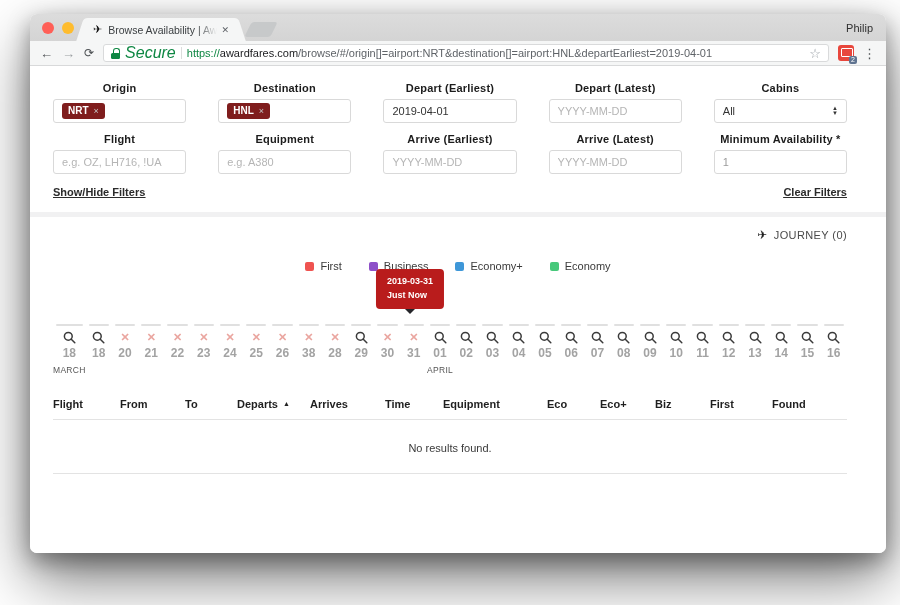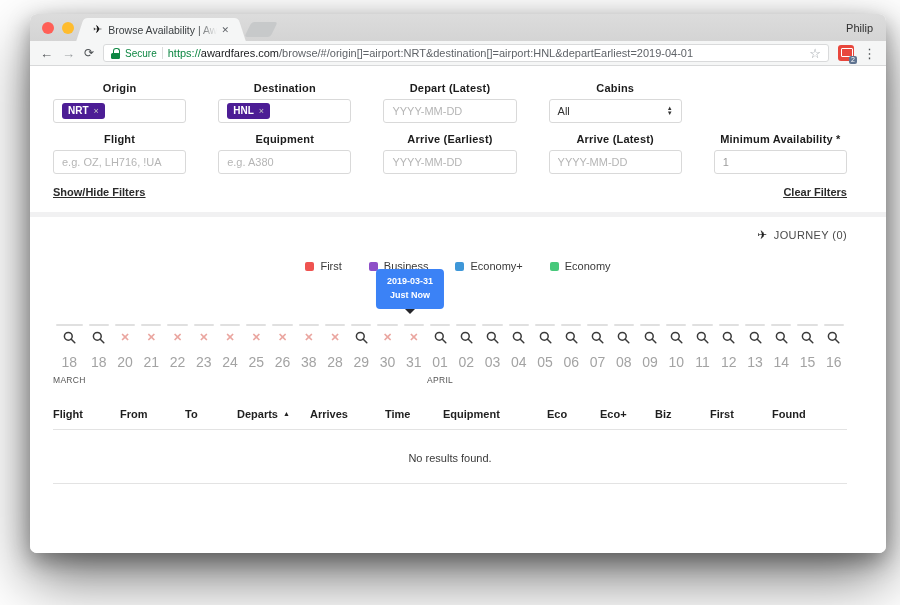--- a/index.html
+++ b/index.html
@@ -32,21 +32,21 @@
   .toolbar { height:25px; background:#f5f6f6; border-bottom:1px solid #d8d9da;
     display:flex; align-items:center; padding:0 10px; gap:9px; }
   .navbtn { font-size:13px; line-height:1; }
   .navbtn.back { color:#4e5255; } .navbtn.fwd { color:#9a9ea1; } .navbtn.reload { color:#4e5255; font-size:12px; }
   .omnibox { flex:1; height:18px; background:#fff; border:1px solid #d9dadb; border-radius:3px;
     display:flex; align-items:center; padding:0 7px; gap:5px; overflow:hidden; }
   .lock { position:relative; width:9px; height:11px; flex:none; }
   .lock::before { content:""; position:absolute; top:0; left:2px; width:5px; height:6px;
     border:1.5px solid #0e8743; border-bottom:none; border-radius:3px 3px 0 0; }
   .lock::after { content:""; position:absolute; bottom:0; left:0; width:9px; height:6px; background:#0e8743; border-radius:1.5px; }
-  .secure-label { color:#0e8743; font-size:10px; flex:none; }
+  .secure-label { color:#0e8743; font-size:16px; flex:none;font-style:italic; }
   .ob-sep { width:1px; height:12px; background:#dcdcdc; flex:none; }
   .url { flex:1; font-size:11px; white-space:nowrap; overflow:hidden; color:#5f6368; }
   .url .scheme { color:#0e8743; }
   .url .domain { color:#202124; }
   .star { margin-left:auto; color:#9aa0a6; font-size:13px; flex:none; }
   .ext-icon { position:relative; width:16px; height:16px; background:#e8463c; border-radius:3px; flex:none; }
   .ext-icon::before { content:""; position:absolute; left:3px; top:3px; width:10px; height:7px;
     border:1.5px solid #fff; border-radius:1px; }
   .ext-badge { position:absolute; right:-3px; bottom:-3px; background:#5f7390; color:#fff;
     font-size:7px; line-height:8px; padding:0 2px; border-radius:2px; }
@@ -57,50 +57,50 @@
 
   .filters { padding:16px 39px 0 23px; }
   .frow { display:grid; grid-template-columns:repeat(5,1fr); column-gap:32px; }
   .frow + .frow { margin-top:10px; }
   .flabel { font-size:11px; font-weight:bold; color:#1c1c1c; margin-bottom:5px; letter-spacing:.2px; white-space:nowrap;text-align:center; }
   .fbox { width:100%; height:24px; border:1px solid #d9d9d9; border-radius:3px; background:#fff;
     font-size:11px; color:#333; padding:0 8px; display:flex; align-items:center; }
   input.fbox { display:block; line-height:22px; font-family:"Liberation Sans", sans-serif; }
   input.fbox::placeholder { color:#b5b5b5; opacity:1; }
   input.fbox.dim { color:#9b9b9b; }
-  .tag { background:#4c1d95; color:#fff; font-size:10px; font-weight:bold; border-radius:3px;
+  .tag { background:#7f1d1d; color:#fff; font-size:10px; font-weight:bold; border-radius:3px;
     padding:3px 6px; display:inline-flex; align-items:center; gap:5px; line-height:1;text-align:center; }
   .tag .tag-x { color:#c6c6c6; font-size:9px; font-weight:normal; }
   .selectbox { justify-content:space-between; }
   .spin { display:flex; flex-direction:column; align-items:center; line-height:5px; font-size:6px; color:#333; }
   .links-row { display:flex; justify-content:space-between; margin-top:12px;text-decoration:underline; }
   .flink { font-size:11px; font-weight:bold; color:#2b2b2b; text-decoration:underline; cursor:pointer; }
 
   .section-divider { height:5px; background:#f1f1f2; margin-top:14px; }
 
   .journey-row { display:flex; justify-content:flex-end; align-items:center; gap:6px;
     padding:11px 39px 0 0; color:#4a4a4a; font-size:11px; letter-spacing:.4px; }
   .journey-plane { font-size:12px; color:#1e1e1e; }
 
   .legend { display:flex; justify-content:center; align-items:center; gap:27px; margin-top:18px; }
   .legend-item { display:flex; align-items:center; gap:6px; font-size:11px; color:#3a3a3a; }
   .sw { width:9px; height:9px; border-radius:2px; background:#ccc; }
 
   .tooltip { position:absolute; left:380px; top:203px; transform:translateX(-50%); z-index:5;
-    background:#3b82f6; color:#fff; border-radius:4px; padding:5px 11px 6px; text-align:center;
+    background:#b91c1c; color:#fff; border-radius:4px; padding:5px 11px 6px; 
     font-size:9px; font-weight:bold; line-height:1.6; white-space:nowrap; }
   .tooltip::after { content:""; position:absolute; left:50%; top:100%; transform:translateX(-50%);
     border:5px solid transparent; border-top-color:#26262a; }
 
   .timeline { display:flex; margin:52px 39px 0 23px; }
   .day { flex:1; display:flex; flex-direction:column; align-items:center; cursor:pointer; }
   .day-bar { width:calc(100% - 6px); height:2px; background:#e0e0e0; border-radius:1px; }
   .day-icon { height:16px; margin-top:3px; display:flex; align-items:center; justify-content:center; }
   .xmark { color:#eaa6a0; font-size:11px; font-weight:bold; line-height:1; }
-  .day-num { font-size:14px; color:#a3a3a3; margin-top:9px; }
+  .day-num { font-size:12px; color:#a3a3a3; margin-top:1px;font-weight:bold; }
   .day-month { height:11px; margin-top:5px; font-size:8.5px; color:#555; letter-spacing:.3px; white-space:nowrap; }
 
   .results { margin:22px 39px 0 23px; }
   .thead { display:grid; grid-template-columns:67px 65px 52px 73px 75px 58px 104px 53px 55px 55px 62px 1fr;
     font-size:11px; font-weight:bold; color:#1f1f1f; padding-bottom:9px; border-bottom:1px solid #e3e3e3; }
   .th { white-space:nowrap; cursor:pointer; }
   .sort-arrow { font-size:7px; margin-left:5px; color:#222; vertical-align:2px; }
   .empty-row { text-align:center; font-size:11px; color:#3a3a3a; padding:22px 0 19px; border-bottom:1px solid #e3e3e3; }
 </style>
 </head>
@@ -157,20 +157,24 @@
           <div class="field">
             <div class="flabel">Destination</div>
             <div class="fbox">
               <span class="tag">
                   <span>HNL</span>
                   <span class="tag-x">×</span>
                 </span>
             </div>
           </div>
           <div class="field">
+            <div class="flabel">Depart (Earliest)</div>
+            <input class="fbox" value="2019-04-01" style="">
+          </div>
+          <div class="field">
             <div class="flabel">Depart (Latest)</div>
             <input class="fbox" placeholder="YYYY-MM-DD" style="">
           </div>
           <div class="field">
             <div class="flabel">Cabins</div>
             <div class="fbox selectbox">
               <span>All</span>
               <span class="spin">
                   <span>▲</span>
                   <span>▼</span>

